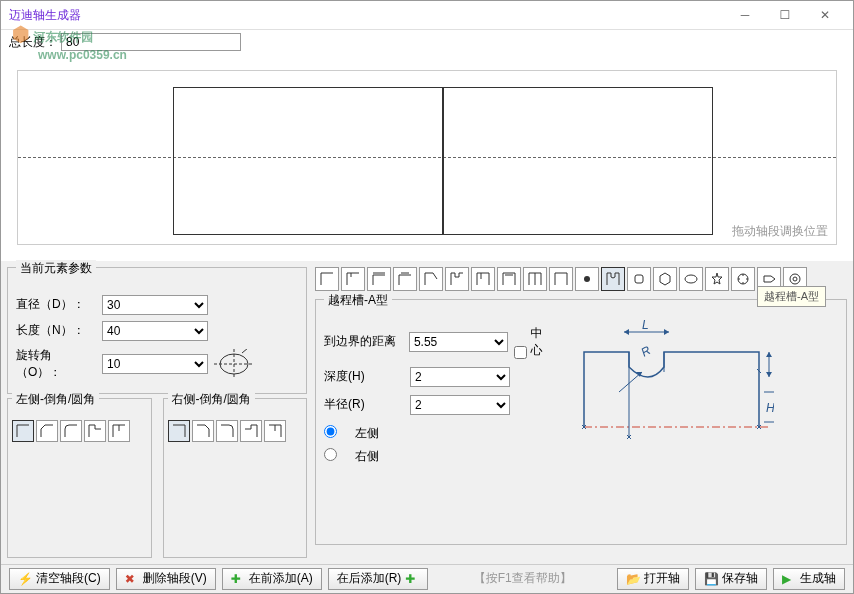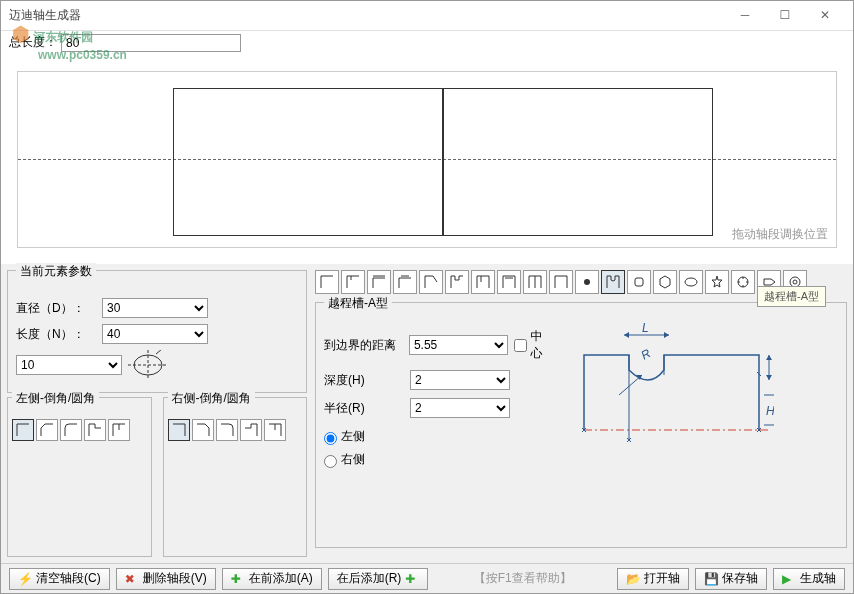--- a/index.html
+++ b/index.html
@@ -1,21 +1,21 @@
 <!DOCTYPE html>
 <html><head>
   <meta charset="utf-8">
   <style>
     * { margin: 0; padding: 0; box-sizing: border-box; font-family: "Microsoft YaHei", SimSun, sans-serif; font-size: 12px; }
     body { width: 854px; height: 594px; background: #f0f0f0; position: relative; }
     
     .window { width: 100%; height: 100%; background: #fff; border: 1px solid #999; display: flex; flex-direction: column; }
     
     .titlebar { height: 30px; display: flex; align-items: center; padding: 0 8px; border-bottom: 1px solid #e0e0e0; }
-    .titlebar .title { flex: 1; color: #404040; }
+    .titlebar .title { flex: 1; color: #6d28d9; }
     .titlebar .wincontrols { display: flex; gap: 0; }
     .titlebar .wincontrols div { width: 40px; height: 28px; display: flex; align-items: center; justify-content: center; cursor: pointer; color: #666; }
     
     .topbar { height: 24px; display: flex; align-items: center; padding: 0 8px; gap: 4px; }
     .input-small { width: 180px; height: 18px; border: 1px solid #999; padding: 8px 4px; }
     
     .canvas-area { height: 178px; background: #fff; position: relative; margin: 16px; border: 1px solid #ccc; }
     .canvas-rect { position: absolute; border: 1px solid #333; }
     .canvas-centerline { position: absolute; top: 50%; left: 0; right: 0; border-top: 1px dashed #666; }
     .canvas-hint { position: absolute; right: 8px; bottom: 4px; color: #999; }
@@ -47,23 +47,23 @@
     .tool-strip { display: flex; gap: 2px; margin-bottom: 8px; flex-wrap: nowrap; align-items: center; }
     .tool-strip .tool-icon { width: 24px; height: 24px; }
     
     .groove-panel { border: 1px solid #bbb; padding: 8px; position: relative; height: 246px; }
     .groove-title { position: relative; top: -16px; background: #f0f0f0; display: inline-block; padding: 0 4px; }
     .groove-content { display: flex; gap: 20px; margin-top: -8px; }
     .groove-inputs { width: 230px; }
     .groove-row { display: flex; align-items: center; gap: 6px; margin: 8px 0; }
     .groove-label { width: 80px; }
     .groove-combo { width: 100px; height: 20px; border: 1px solid #999; background: #fff; }
-    .checkbox-label { display: flex; align-items: center; gap: 4px; }
+    .checkbox-label { display: flex; align-items: flex-end; gap: 4px; }
     .radio-group { margin-top: 10px; }
-    .radio-row { display: flex; align-items: flex-end; gap: 4px; margin: 6px 0; }
+    .radio-row { display: flex; align-items: flex-start; gap: 18px; margin: 6px 0; }
     
     .diagram { width: 200px; height: 160px; position: relative; }
     
     .tooltip { position: absolute; top: 286px; right: 28px; background: #ffffee; border: 1px solid #999; padding: 2px 6px; z-index: 20; color: #555; font-size: 11px; }
     
     .bottom-bar { height: 30px; display: flex; align-items: center; padding: 0 8px; gap: 6px; background: #f0f0f0; border-top: 1px solid #ccc; }
     .btn { height: 22px; padding: 0 8px; border: 1px solid #999; background: linear-gradient(#fff,#e8e8e8); display: flex; align-items: center; gap: 4px; cursor: pointer; }
     .btn .ic { width: 14px; height: 14px; display: inline-block; }
     .spacer { flex: 1; text-align: center; color: #999; }
     
@@ -113,20 +113,21 @@
         <span class="fieldset-title">当前元素参数</span>
         <div class="param-row">
           <span class="param-label">直径（D）：</span>
           <select class="combo"><option>30</option></select>
         </div>
         <div class="param-row">
           <span class="param-label">长度（N）：</span>
           <select class="combo"><option>40</option></select>
         </div>
         <div class="param-row">
+          <span class="param-label">旋转角（O）：</span>
           <select class="combo"><option>10</option></select>
           <svg class="rotate-icon" viewBox="0 0 40 30">
             <ellipse cx="20" cy="15" rx="14" ry="10" fill="none" stroke="#333"></ellipse>
             <line x1="0" y1="15" x2="40" y2="15" stroke="#333" stroke-dasharray="3,2"></line>
             <line x1="20" y1="0" x2="20" y2="30" stroke="#333" stroke-dasharray="3,2"></line>
             <line x1="28" y1="4" x2="34" y2="-1" stroke="#333"></line>
           </svg>
         </div>
       </div>
 

